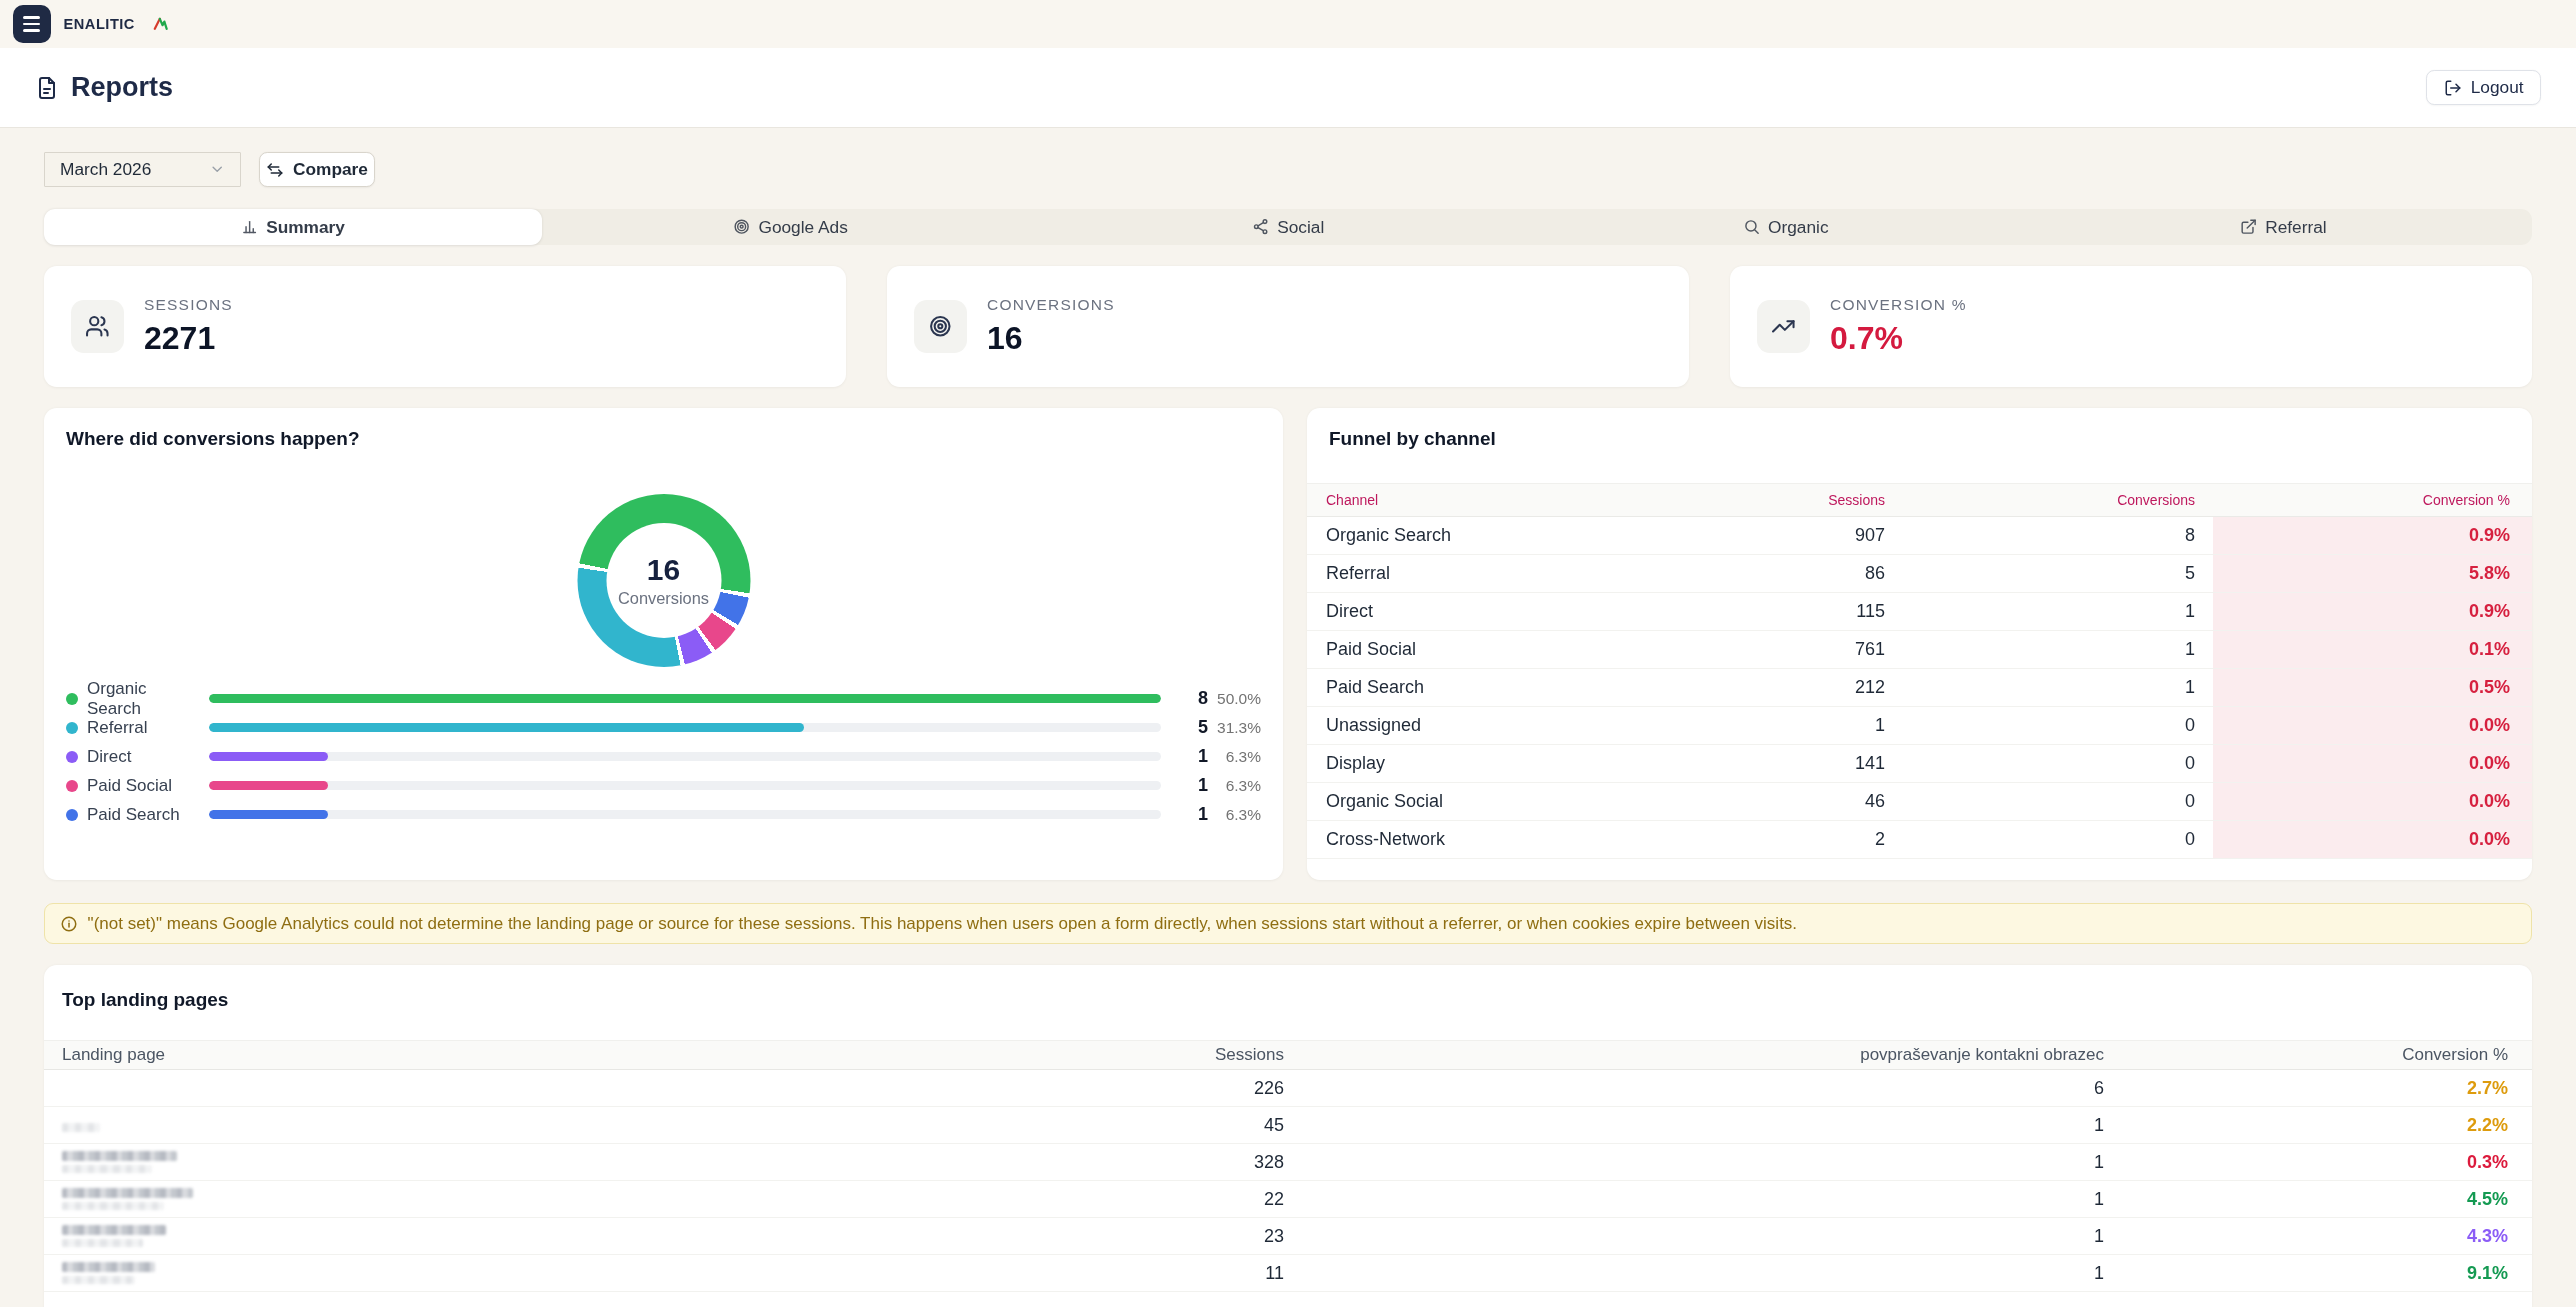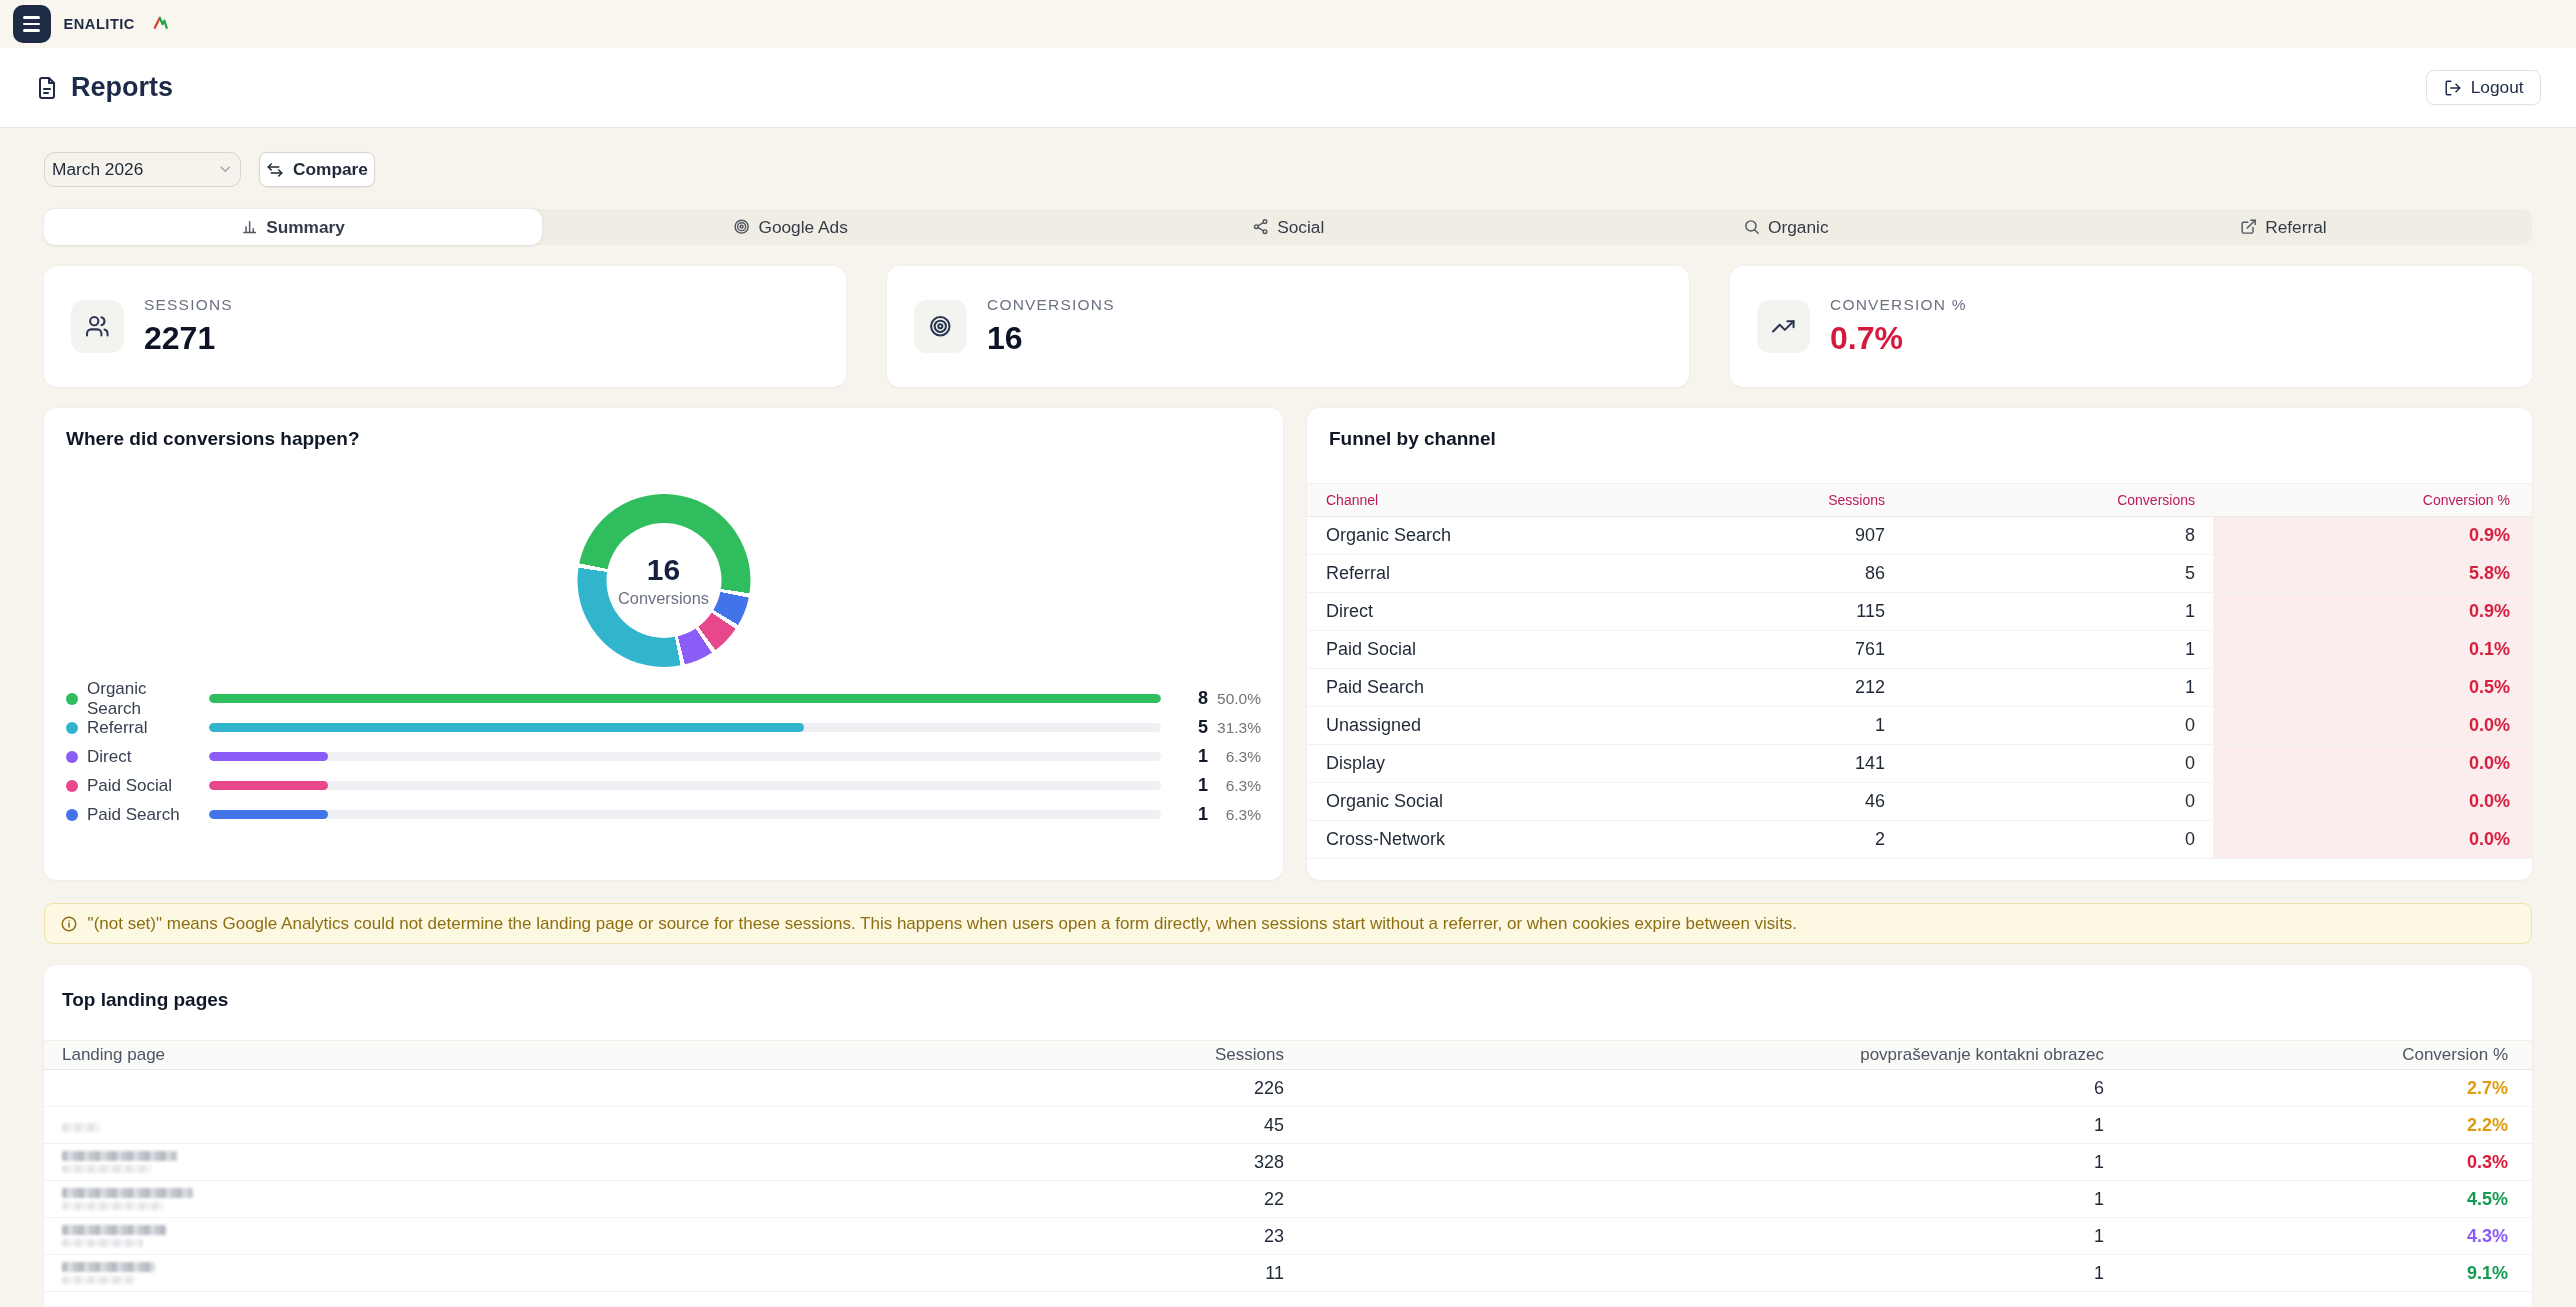--- a/index.html
+++ b/index.html
@@ -3,33 +3,33 @@
 <meta charset="utf-8">
 <style>
   * { box-sizing: border-box; margin: 0; padding: 0; }
   html,body { background:#efece5; font-family:"Liberation Sans", sans-serif; }
   #app { position:relative; width:2576px; height:1307px; background:#f7f4ee; overflow:hidden; }
 
   
   .topbar { height:48px; display:flex; align-items:center; padding-left:12.8px; gap:12.8px; background:#f9f6f0; }
   .menu-btn { width:38px; height:38px; border-radius:10px; background:#1f2a44; border:none; display:flex; flex-direction:column; justify-content:center; align-items:center; gap:4.1px; cursor:pointer; }
   .menu-btn span { display:block; width:17.3px; height:2.4px; background:#fff; border-radius:1.8px; }
-  .logo { display:flex; align-items:flex-start; gap:18px; }
+  .logo { display:flex; align-items:center; gap:18px; }
   .logo-text { font-size:14.6px; font-weight:800; letter-spacing:0.5px; color:#1f2a44; }
   .logo-peak { margin-bottom:0.9px; }
 
   
   .band { height:80px; background:#ffffff; border-bottom:0.9px solid #e9e6df; display:flex; align-items:center; justify-content:space-between; padding:0 35px; }
   .band-left { display:flex; align-items:center; gap:12px; color:#1e2a47; }
   .page-title { font-size:27px; font-weight:700; color:#1e2a47; }
   .logout-btn { display:flex; align-items:center; gap:9px; height:35px; padding:0 16.4px; background:#fff; border:0.9px solid #dfe2e8; border-radius:8.2px; font-size:17.3px; color:#1e2a47; font-family:inherit; cursor:pointer; box-shadow:0 0.9px 1.8px rgba(0,0,0,.04); }
 
   
   .controls { display:flex; gap:18px; margin:24px 44px 0; }
-  .period-select { width:197px; height:35px; background:#f6f3ec; border:0.9px solid #d9d5cc; border-radius:11px; display:flex; align-items:center; justify-content:space-between; padding:0 7px; font-size:17.3px; color:#1f2937; cursor:pointer; }
+  .period-select { width:197px; height:35px; background:#f6f3ec; border:0.9px solid #d9d5cc; border-radius:1px; display:flex; align-items:center; justify-content:space-between; padding:0 15px; font-size:17.3px; color:#1f2937; cursor:pointer; }
   .compare-btn { height:35px; padding:0 6px; background:#fff; border:0.9px solid #d9d5cc; border-radius:8.2px; display:flex; align-items:center; gap:9px; font-size:17.3px; font-weight:600; color:#1f2937; font-family:inherit; cursor:pointer; box-shadow:0 0.9px 1.8px rgba(0,0,0,.05); }
 
   
   .tabs { margin:22px 44px 0; height:36px; background:#f0ede5; border-radius:11px; display:flex; }
   .tab { flex:1; display:flex; align-items:center; justify-content:center; gap:8.2px; font-size:17.3px; color:#343c49; cursor:pointer; border-radius:11px; }
   .tab.active { background:#fff; font-weight:600; box-shadow:0 0.9px 2.7px rgba(0,0,0,.10); }
   .tab svg { opacity:.85; }
 
   
   .stats { margin:21px 44px 0; display:grid; grid-template-columns:repeat(3,1fr); gap:41px; }

